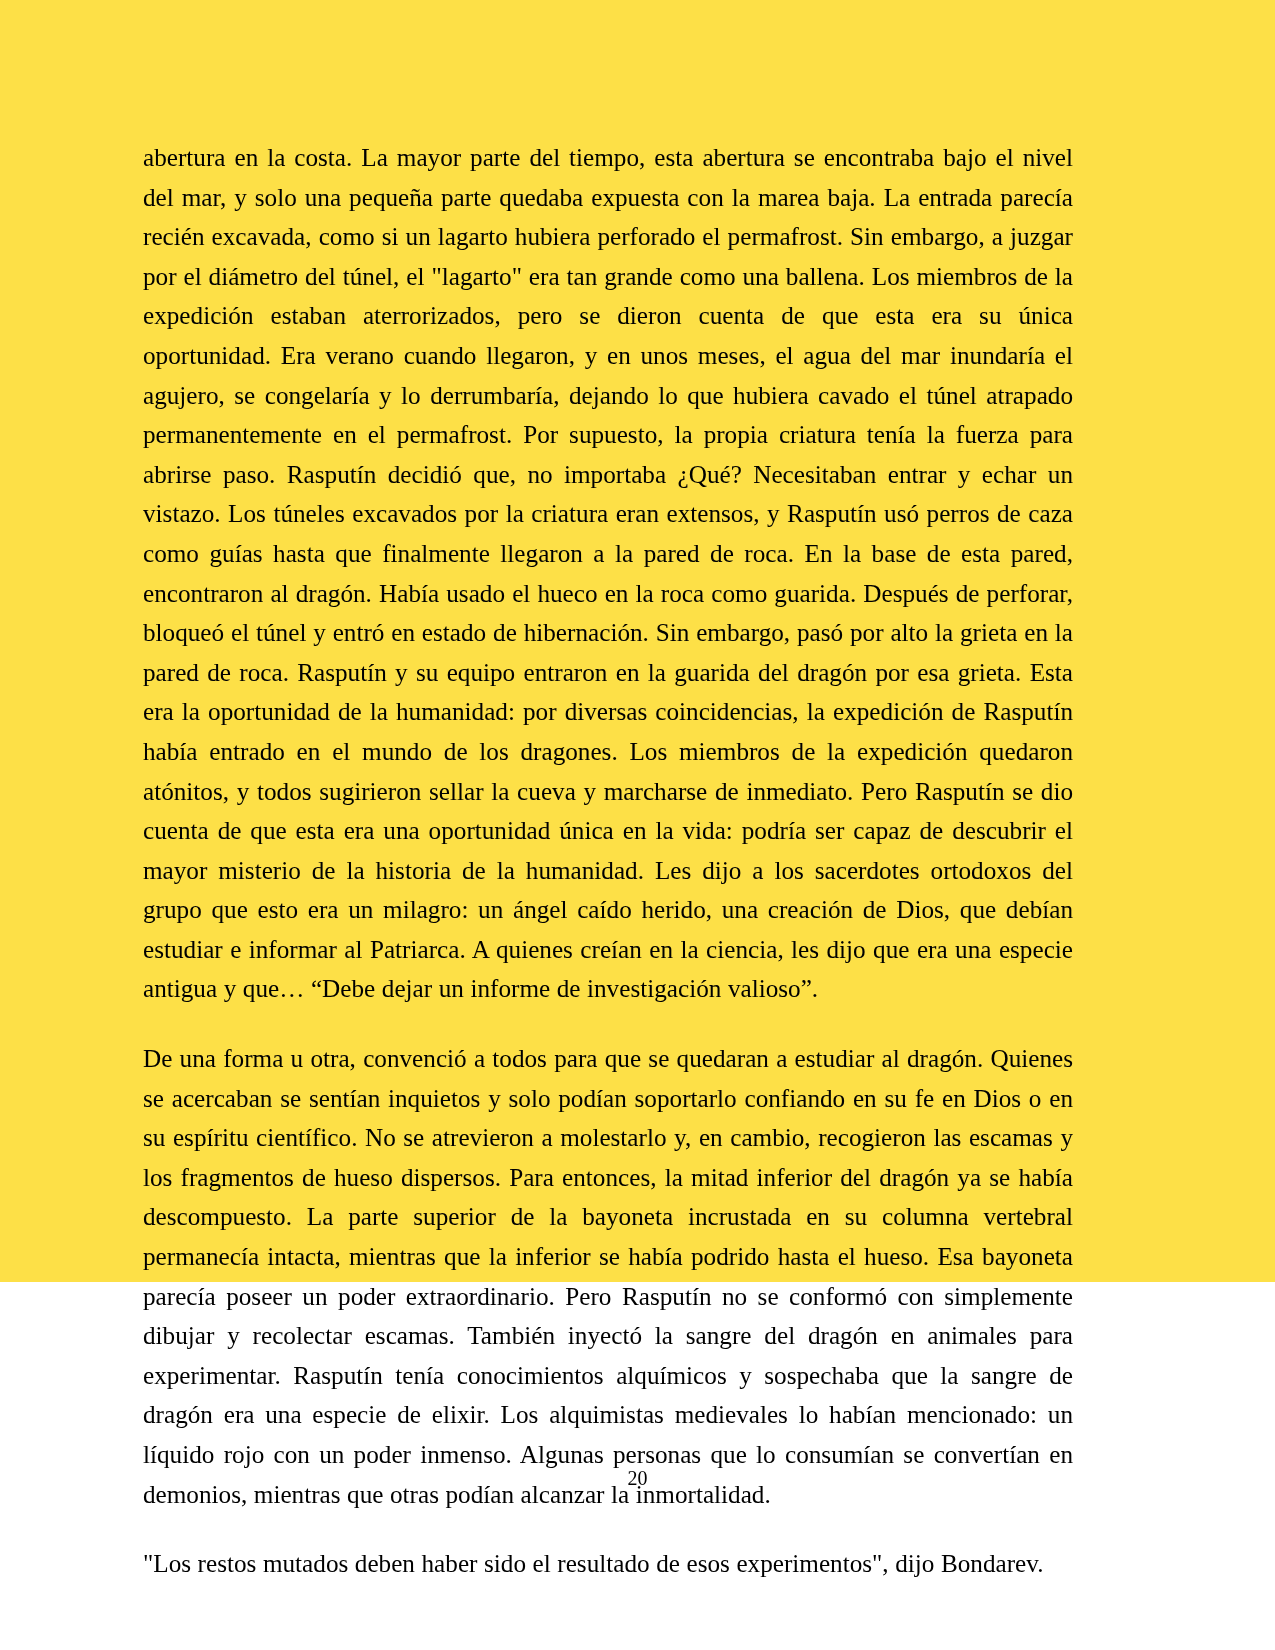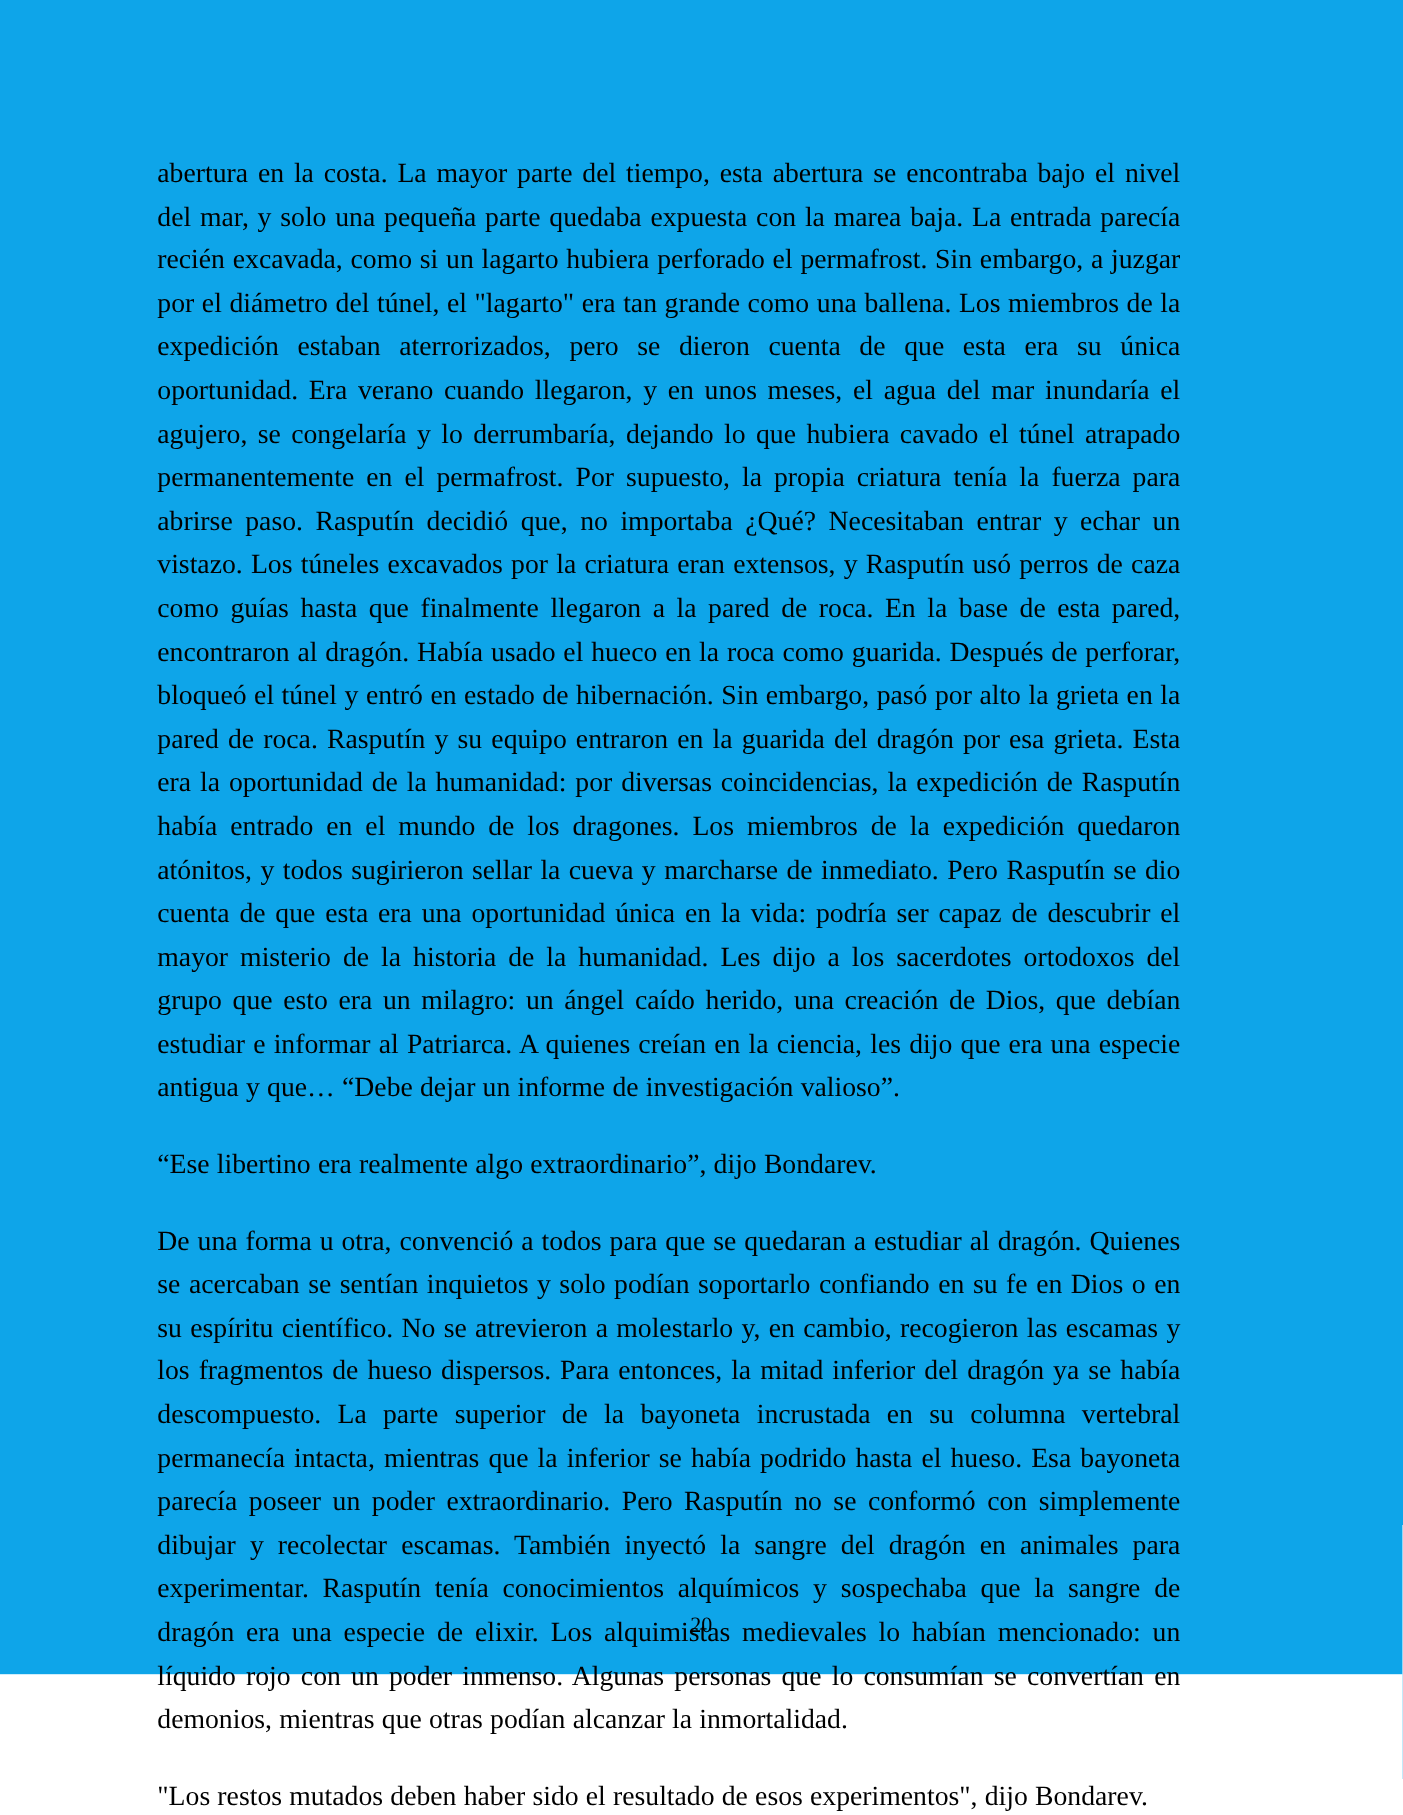--- a/index.html
+++ b/index.html
@@ -13,22 +13,22 @@
     font-family: "Liberation Serif", "DejaVu Serif", serif;
     color: #000000;
     position: relative;
     overflow: hidden;
   }
   .page {
     position: absolute;
     top: 0;
     left: 0;
     width: 1275px;
-    height: 1522px;
-    background: #0ea5e9;
+    height: 1282px;
+    background: #fde047;
   }
   .content {
     position: absolute;
     left: 143px;
     top: 138px;
     width: 930px;
   }
   .para {
     font-size: 25.2px;
     line-height: 39.6px;
@@ -50,18 +50,17 @@
     line-height: 24px;
     font-family: "Liberation Serif", "DejaVu Serif", serif;
   }
 </style>
 </head>
 <body>
 
 <div class="page">
   <div class="content">
     <p class="para noindent">abertura en la costa. La mayor parte del tiempo, esta abertura se encontraba bajo el nivel del mar, y solo una pequeña parte quedaba expuesta con la marea baja. La entrada parecía recién excavada, como si un lagarto hubiera perforado el permafrost. Sin embargo, a juzgar por el diámetro del túnel, el "lagarto" era tan grande como una ballena. Los miembros de la expedición estaban aterrorizados, pero se dieron cuenta de que esta era su única oportunidad. Era verano cuando llegaron, y en unos meses, el agua del mar inundaría el agujero, se congelaría y lo derrumbaría, dejando lo que hubiera cavado el túnel atrapado permanentemente en el permafrost. Por supuesto, la propia criatura tenía la fuerza para abrirse paso. Rasputín decidió que, no importaba ¿Qué? Necesitaban entrar y echar un vistazo. Los túneles excavados por la criatura eran extensos, y Rasputín usó perros de caza como guías hasta que finalmente llegaron a la pared de roca. En la base de esta pared, encontraron al dragón. Había usado el hueco en la roca como guarida. Después de perforar, bloqueó el túnel y entró en estado de hibernación. Sin embargo, pasó por alto la grieta en la pared de roca. Rasputín y su equipo entraron en la guarida del dragón por esa grieta. Esta era la oportunidad de la humanidad: por diversas coincidencias, la expedición de Rasputín había entrado en el mundo de los dragones. Los miembros de la expedición quedaron atónitos, y todos sugirieron sellar la cueva y marcharse de inmediato. Pero Rasputín se dio cuenta de que esta era una oportunidad única en la vida: podría ser capaz de descubrir el mayor misterio de la historia de la humanidad. Les dijo a los sacerdotes ortodoxos del grupo que esto era un milagro: un ángel caído herido, una creación de Dios, que debían estudiar e informar al Patriarca. A quienes creían en la ciencia, les dijo que era una especie antigua y que… “Debe dejar un informe de investigación valioso”.</p>
-    <p class="para noindent">“Ese libertino era realmente algo extraordinario”, dijo Bondarev.</p>
     <p class="para noindent">De una forma u otra, convenció a todos para que se quedaran a estudiar al dragón. Quienes se acercaban se sentían inquietos y solo podían soportarlo confiando en su fe en Dios o en su espíritu científico. No se atrevieron a molestarlo y, en cambio, recogieron las escamas y los fragmentos de hueso dispersos. Para entonces, la mitad inferior del dragón ya se había descompuesto. La parte superior de la bayoneta incrustada en su columna vertebral permanecía intacta, mientras que la inferior se había podrido hasta el hueso. Esa bayoneta parecía poseer un poder extraordinario. Pero Rasputín no se conformó con simplemente dibujar y recolectar escamas. También inyectó la sangre del dragón en animales para experimentar. Rasputín tenía conocimientos alquímicos y sospechaba que la sangre de dragón era una especie de elixir. Los alquimistas medievales lo habían mencionado: un líquido rojo con un poder inmenso. Algunas personas que lo consumían se convertían en demonios, mientras que otras podían alcanzar la inmortalidad.</p>
     <p class="para noindent">"Los restos mutados deben haber sido el resultado de esos experimentos", dijo Bondarev.</p>
   </div>
   <div class="page-number">20</div>
 </div>
 
 </body></html>

